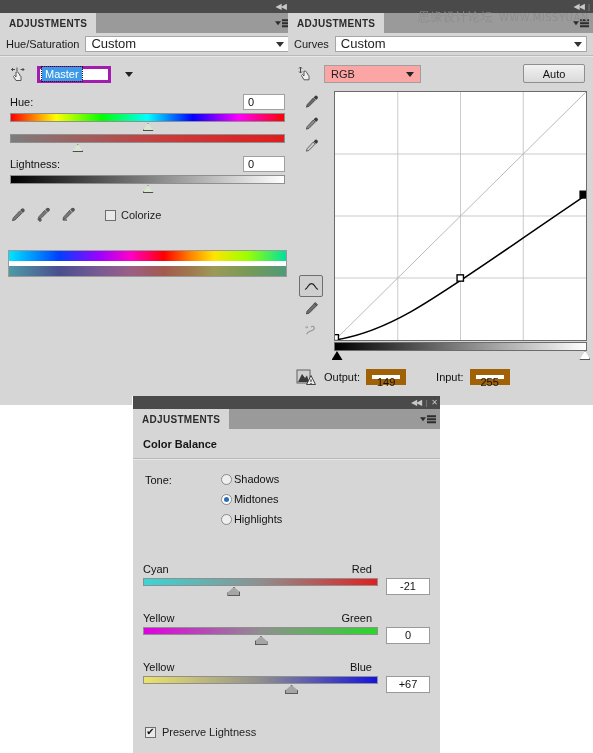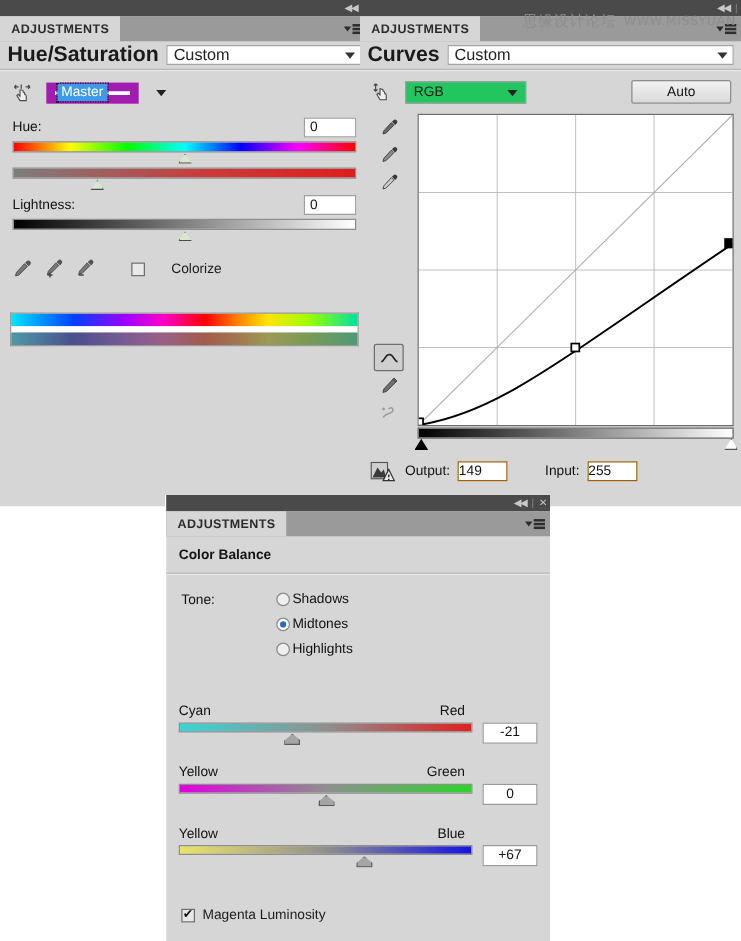--- a/index.html
+++ b/index.html
@@ -40,21 +40,21 @@
     display:flex; align-items:center; gap:1px;
   }
   .pm-tri { width:0;height:0;border-left:3px solid transparent;border-right:3px solid transparent;border-top:4px solid #2d2d2d; }
   .pm-lines { display:flex; flex-direction:column; gap:1.5px; }
   .pm-lines i { display:block; width:9px; height:1.5px; background:#2d2d2d; }
 
   .subhead {
     height:22px; display:flex; align-items:center; gap:6px;
     padding:0 6px; background:#d6d6d6;
   }
-  .subhead .ttl { font-size:17px; font-weight:bold; color:#1a1a1a; white-space:nowrap; }
+  .subhead .ttl { font-size:11px; font-weight:normal; color:#1a1a1a; white-space:nowrap; }
 
   select.preset, .preset {
     flex:1; height:16px; background:#fff; border:1px solid #a6a6a6;
     font-family:"Liberation Sans", sans-serif; font-size:13px; color:#222;
     padding:0 16px 0 5px; line-height:14px;
     -webkit-appearance:none; appearance:none; position:relative;
   }
   .selwrap { flex:1; position:relative; display:flex; }
   .selwrap .arw {
     position:absolute; right:5px; top:50%; margin-top:-2px;
@@ -62,21 +62,21 @@
     pointer-events:none;
   }
   .divider { height:1px; background:#b9b9b9; box-shadow:0 1px 0 #e8e8e8; }
 
   
   #hs { left:0; top:0; width:295px; height:405px; }
   .hand-icon { width:20px; height:18px; flex:0 0 20px; }
 
   .chan-row { display:flex; align-items:center; gap:9px; padding:9px 0 9px 8px; }
   .chan-box {
-    width:74px; height:17px; background:#fff; border:7px solid #a21caf;
+    width:74px; height:17px; background:#fff; border:3px solid #a21caf;
     display:flex; align-items:center; position:relative;
   }
   .chan-sel {
     background:#3d9ae8; color:#fff; font-size:11px;
     padding:1px 3px; margin-left:2px; outline:1px dotted #1a1a1a;
   }
   .chan-arrow-btn {
     width:17px; height:17px; display:flex; align-items:center; justify-content:center;
   }
   .chan-arrow-btn .t { width:0;height:0;border-left:4px solid transparent;border-right:4px solid transparent;border-top:5px solid #222; }
@@ -96,44 +96,44 @@
     background:#d9e7cf; border:1px solid #4c4c4c;
     clip-path:polygon(50% 0,100% 100%,0 100%);
   }
 
   .hue-grad{background:linear-gradient(90deg,#ff0000,#ffff00 16.6%,#00ff00 33.3%,#00ffff 50%,#0000ff 66.6%,#ff00ff 83.3%,#ff0000);}
   .sat-grad{background:linear-gradient(90deg,#7d7d7d,#c93c3c 55%,#e01d1d);}
   .lig-grad{background:linear-gradient(90deg,#000000,#ffffff);}
 
   .eyedrop-row { display:flex; align-items:center; gap:9px; padding:12px 0 0 10px; }
   .eyedropper { width:16px; height:16px; }
-  .cb-row { display:flex; align-items:center; gap:21px; margin-left:20px;justify-content:center; }
+  .cb-row { display:flex; align-items:center; gap:5px; margin-left:20px;justify-content:center; }
   .checkbox {
     width:11px; height:11px; background:#e9e9e9; border:1px solid #6e6e6e;
     display:flex; align-items:center; justify-content:center;
     font-size:10px; line-height:10px; color:#111;
   }
 
   .spectrum-zone { position:relative; margin-top:27px; padding:0 8px; }
   .spec-bar { height:11px; border:1px solid #9a9a9a; border-bottom:none; }
   .spec-bar.low { border-top:none; border-bottom:1px solid #9a9a9a; }
   .spec-gap { height:5px; background:#fff; border-left:1px solid #9a9a9a; border-right:1px solid #9a9a9a; }
   .spec-top{background:linear-gradient(90deg,#00e5ff,#0040ff 18%,#a000ff 33%,#ff00c8 44%,#ff0000 56%,#ff8a00 66%,#ffe400 74%,#9bff00 86%,#00e0a0);}
   .spec-bot{background:linear-gradient(90deg,#4f9aa6,#4a4f90 18%,#7a5b93 33%,#9b5f86 44%,#a35a4d 56%,#a07a4f 66%,#9c9a56 74%,#789a56 86%,#4f9a78);}
 
   
   #cv { left:288px; top:0; width:305px; height:405px; }
   .cv-top { display:flex; align-items:center; gap:8px; padding:8px 8px 8px 8px; }
   .chan-select {
-    width:97px; height:18px; background:#22c55e; border:1px solid #a0a0a0;
+    width:97px; height:18px; background:#fca5a5; border:1px solid #a0a0a0;
     display:flex; align-items:center; padding-left:6px; font-size:11px; position:relative;
   }
   .chan-select .arw{position:absolute;right:6px;top:50%;margin-top:-2px;width:0;height:0;border-left:4px solid transparent;border-right:4px solid transparent;border-top:5px solid #222;}
   .auto-btn {
-    margin-left:auto; width:80px; height:19px;
+    margin-left:auto; width:62px; height:19px;
     background:linear-gradient(#f2f2f2,#d9d9d9); border:1px solid #8e8e8e; border-radius:2px;
     font-size:11px; color:#111; display:flex; align-items:center; justify-content:center;
     font-family:"Liberation Sans", sans-serif;
   }
 
   .cv-main { display:flex; padding:0 6px; gap:6px; }
   .cv-tools { width:34px; display:flex; flex-direction:column; align-items:center; }
   .tool { width:22px; height:22px; display:flex; align-items:center; justify-content:center; }
   .tool.sel { background:#cfcfcf; border:1px solid #6f6f6f; border-radius:2px; width:24px; height:22px; }
 
@@ -150,22 +150,22 @@
   .strip-tris { position:relative; height:11px; }
   .tri-b, .tri-w {
     position:absolute; top:0; width:11px; height:9px; margin-left:-5px;
   }
   .tri-b { background:#000; clip-path:polygon(50% 0,100% 100%,0 100%); }
   .tri-w { background:#fff; border:1px solid #555; clip-path:polygon(50% 0,100% 100%,0 100%); }
 
   .io-row { display:flex; align-items:center; gap:6px; padding:6px 8px 0 8px; }
   .io-lbl { font-size:11px; color:#111; }
   .io-field {
-    width:40px; height:16px; background:#fff; border:1px solid #a16207;
-    font-size:11px; line-height:14px; color:#111;
+    width:40px; height:16px; background:#fff; border:6px solid #a16207;
+    font-size:11px; text-align:center; line-height:14px; color:#111;
   }
   .warn-icon { width:22px; height:18px; }
 
   
   #cb { left:132px; top:396px; width:308px; height:357px; border-left:1px solid #fff; }
   .cb-title { font-size:11px; font-weight:bold; padding:9px 0 8px 10px; color:#151515; }
   .tone-row { display:flex; padding:14px 0 0 12px; gap:8px; }
   .tone-lbl { font-size:11px; color:#111; padding-top:1px; }
   .radios { display:flex; flex-direction:column; gap:8px; }
   .radio-item { display:flex; align-items:flex-end; gap:2px;margin-left:41px; }
@@ -530,20 +530,20 @@
       <span class="cbsl-track-wrap">
         <span class="cbsl-track yb-grad"></span>
         <span class="cbthumb" style="left:63%"></span>
       </span>
       <span class="cbnum">+67</span>
     </div>
   </div>
 
   <div class="preserve-row">
     <span class="checkbox">✔</span>
-    <span>Magenta Luminosity</span>
+    <span>Preserve Lightness</span>
   </div>
 </div>
 
 <div class="watermark">
   <span class="cn">思缘设计论坛</span>
   <span class="en">WWW.MISSYUAN.COM</span>
 </div>
 
 </body></html>

